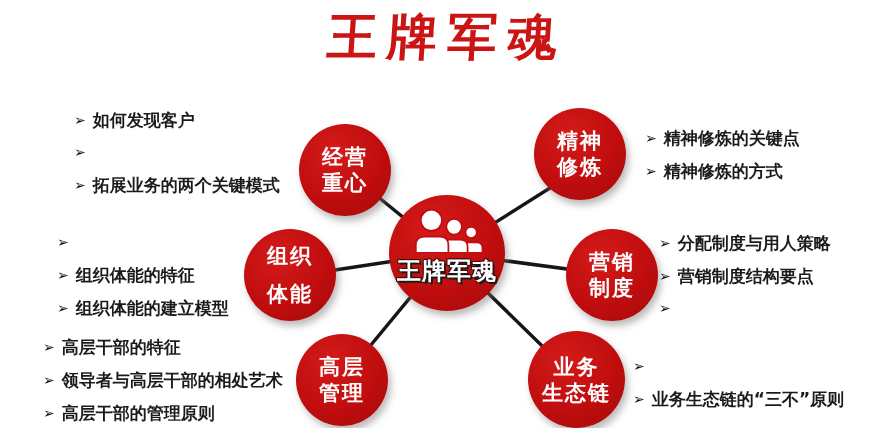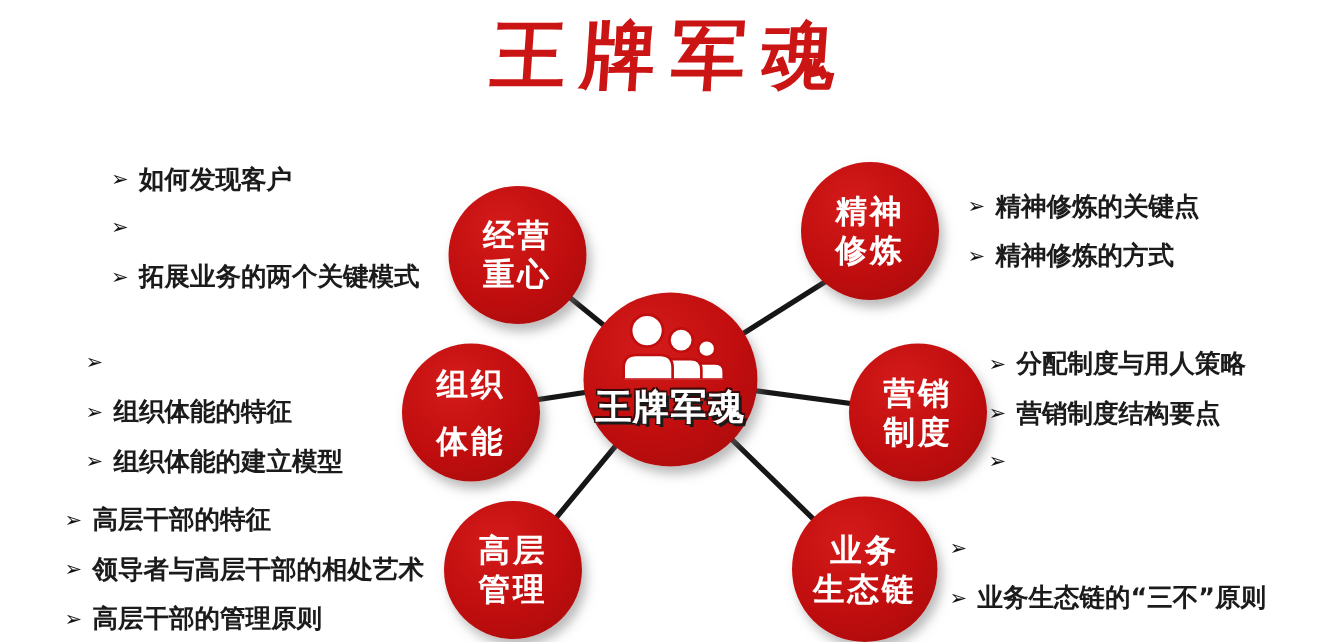--- a/index.html
+++ b/index.html
@@ -31,21 +31,21 @@
   .people{width:76px;height:44px;display:block;}
   .blist{position:absolute;z-index:2;list-style:none;margin:0;padding:0;}
   .blist li{
     display:flex;align-items:baseline;font-size:17px;font-weight:bold;color:#1b1b1b;
     line-height:32px;white-space:nowrap;
   }
   .blist .marker{font-size:14px;font-weight:normal;margin-right:7px;color:#111;position:relative;top:-1px;}
   
   .n-top-left{left:299px;top:124px;}
   .n-top-right{left:534px;top:108px;}
-  .n-mid-left{left:268px;top:229px;gap:12px;}
+  .n-mid-left{left:244px;top:229px;gap:12px;}
   .n-mid-right{left:566px;top:229px;}
   .n-bottom-left{left:296px;top:334px;}
   .n-bottom-right{left:528px;top:331px;width:97px;height:97px;}
   .hub-pos{left:389px;top:195px;}
   
   .l-top-left{left:74px;top:104px;}
   .l-mid-left{left:57px;top:227px;}
   .l-bottom-left{left:43px;top:331px;}
   .l-top-right{left:645px;top:122px;}
   .l-mid-right{left:659px;top:227px;}

